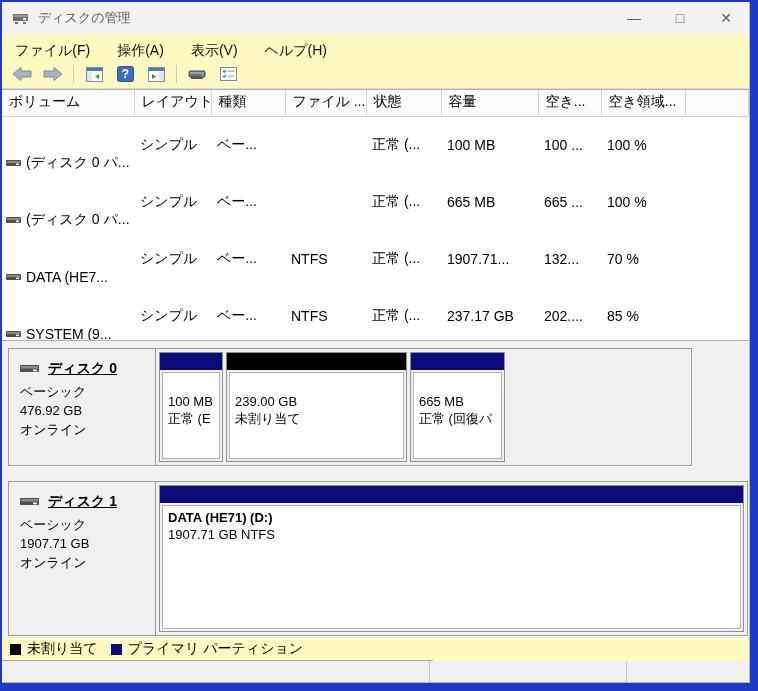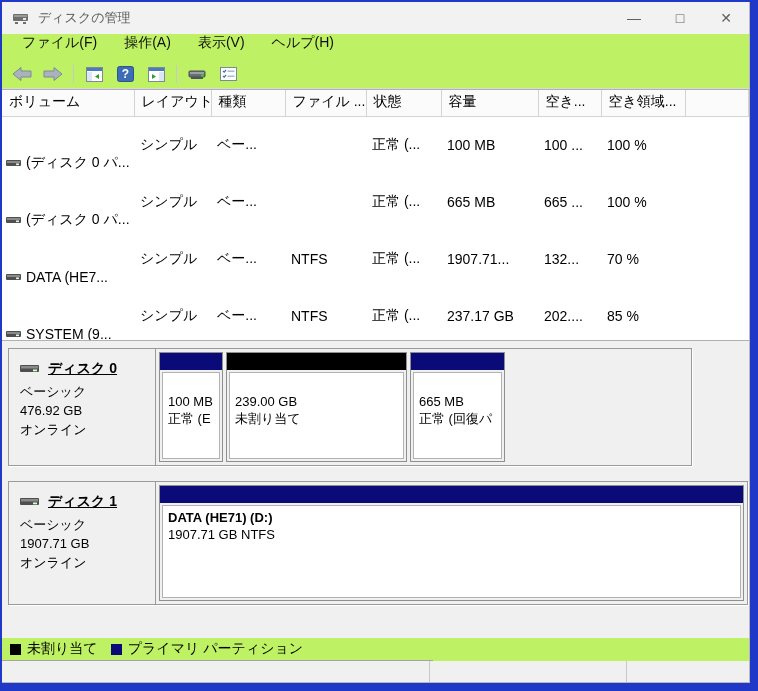--- a/index.html
+++ b/index.html
@@ -4,52 +4,52 @@
 <style>
   * { margin:0; padding:0; box-sizing:border-box; }
   html,body { width:758px; height:691px; }
   body {
     background:#2038c8;
     font-family:"Liberation Sans","DejaVu Sans",sans-serif;
     position:relative; overflow:hidden;
   }
   .window {
     position:absolute; left:2px; top:2px; width:748px; height:681px;
-    background:#bef264; display:flex; flex-direction:column;
+    background:#fef9c3; display:flex; flex-direction:column;
     border:1px solid #b8b8b8; border-left:none; border-top:none;
   }
   
   .titlebar { height:32px; background:#f2f2f2; display:flex; align-items:center; padding-left:10px; flex:none; }
   .app-icon { width:18px; height:16px; margin-right:8px; flex:none; }
   .title-text { font-size:13px; color:#5a5a5a; }
   .win-controls { margin-left:auto; display:flex; height:100%; }
   .win-btn { width:46px; height:100%; display:flex; align-items:center; justify-content:center; color:#606060; font-size:14px; }
   
-  .menubar { height:26px; display:flex; align-items:flex-start; padding-left:13px; gap:27px; font-size:14px; color:#101010; flex:none;margin-left:7px; }
+  .menubar { height:26px; display:flex; align-items:flex-end; padding-left:13px; gap:27px; font-size:14px; color:#101010; flex:none; }
   .menu-item { cursor:default; }
   
   .toolbar { height:29px; display:flex; align-items:center; padding-left:9px; gap:9px; border-bottom:1px solid #d9d9d9; flex:none; }
   .tb-sep { width:1px; height:18px; background:#c8c8c8; flex:none; }
   .tb-btn { width:22px; height:22px; display:flex; align-items:center; justify-content:center; flex:none; }
   
   .listview { height:252px; background:#ffffff; border-top:1px solid #b0b0b0; border-bottom:1px solid #b0b0b0; overflow:hidden; flex:none; }
   table { border-collapse:collapse; table-layout:fixed; width:100%; font-size:14px; }
   th {
     height:26px; font-weight:normal; text-align:left; padding:0 4px 2px 7px;
     background:#fbfbfb; border-right:1px solid #d4d4d4; border-bottom:1px solid #d4d4d4;
     white-space:nowrap; overflow:hidden; color:#000;
   }
   td { height:21px; padding:0 4px 0 6px; white-space:nowrap; overflow:hidden; color:#000;margin-top:36px; }
   td.vol { display:flex; align-items:center; gap:5px; padding-left:4px; }
   .row-disk-icon { flex:none; }
   
   .graphical { flex:1; position:relative; background:#f0f0f0; }
   .disk-row { position:absolute; left:6px; display:flex; border:1px solid #9a9a9a; background:#f0f0f0; box-shadow:1px 1px 0 #ffffff; }
   .disk-row.d0 { top:7px;  width:684px; height:118px; }
-  .disk-row.d1 { top:140px; width:740px; height:124px; }
+  .disk-row.d1 { top:140px; width:740px; height:155px; }
   .disk-info { width:147px; flex:none; border-right:1px solid #9a9a9a; padding:10px 4px 0 11px; font-size:13px; line-height:19px; color:#000; }
   .disk-name { font-weight:bold; font-size:14px; display:flex; align-items:center; gap:9px; margin-bottom:4px;text-decoration:underline; }
   .disk-strip { flex:1; padding:3px; display:flex; gap:3px; overflow:hidden; }
   .part { border:1px solid #8f8f8f; background:#f0f0f0; display:flex; flex-direction:column; flex:none; }
   .part.fill { flex:1; }
   .part-head { height:17px; flex:none; }
   .part-body {
     flex:1; margin:2px; background:#ffffff; border:1px solid #b2b2b2;
     padding:3px 5px; font-size:13px; line-height:17px; white-space:nowrap; overflow:hidden; color:#000;
   }

